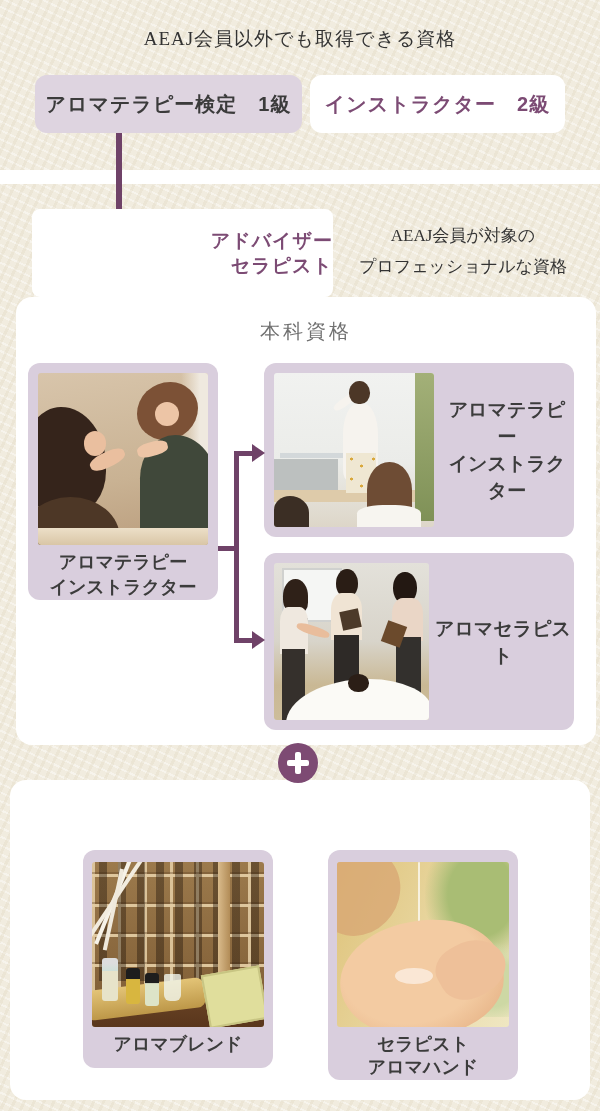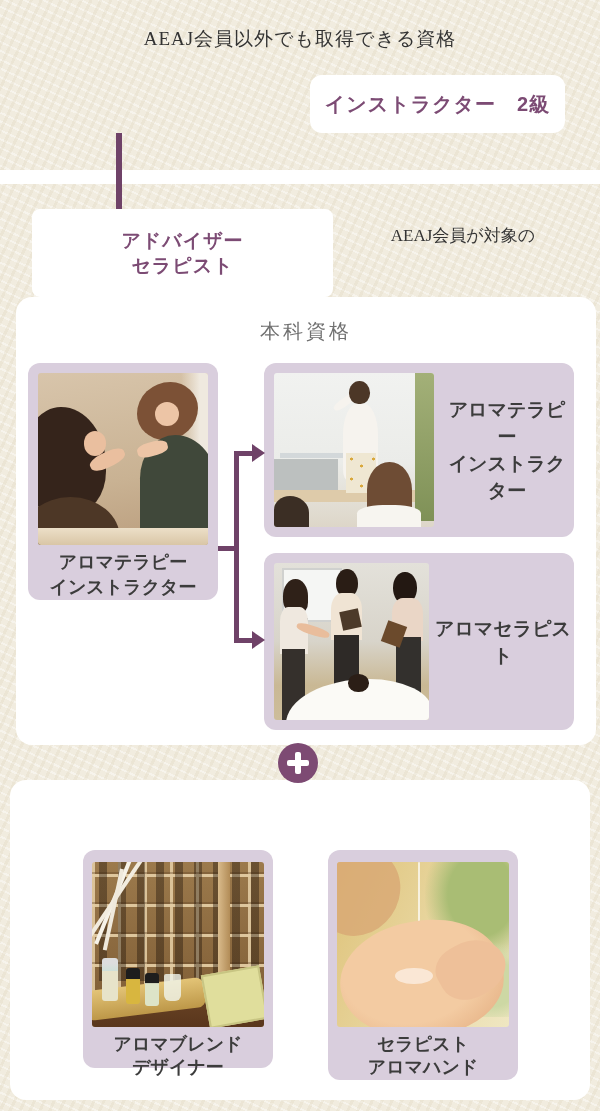--- a/index.html
+++ b/index.html
@@ -17,21 +17,21 @@
   .top-title{left:0;top:26px;width:600px;text-align:center;
     font-family:"Liberation Serif","DejaVu Serif",serif;font-size:19px;letter-spacing:1px;color:#333;}
   .kentei{height:58px;border-radius:12px;display:flex;align-items:center;justify-content:center;
     font-size:20px;font-weight:bold;letter-spacing:1px;}
   .kentei1{left:35px;top:75px;width:267px;background:#ded4e0;color:#3b3b3b;}
   .kentei2{left:310px;top:75px;width:255px;background:#ffffff;color:#7c4b74;}
   .divider{left:0;top:170px;width:600px;height:14px;background:#ffffff;}
   .vline1{left:116px;top:133px;width:6px;height:212px;background:#6f4268;}
   .vhead1{left:106px;top:344px;width:0;height:0;border-left:13px solid transparent;border-right:13px solid transparent;border-top:15px solid #6f4268;}
   .advisor{left:32px;top:209px;width:301px;height:88px;background:#ffffff;border-radius:8px;z-index:2;
-    display:flex;flex-direction:column;align-items:center;justify-content:center;
+    display:flex;flex-direction:column;align-items:flex-end;justify-content:center;
     font-size:19px;font-weight:bold;color:#7c4b74;line-height:25px;letter-spacing:1px;text-align:center;}
   .side-note{left:333px;top:220px;width:260px;text-align:center;
     font-family:"Liberation Serif","DejaVu Serif",serif;font-size:17px;color:#333;line-height:31px;}
   
   .container{background:#ffffff;border-radius:16px;}
   .c1{left:16px;top:297px;width:580px;height:448px;}
   .c2{left:10px;top:780px;width:580px;height:320px;}
   .section-title{left:0;width:100%;text-align:center;font-size:20px;color:#707070;letter-spacing:3px;}
   .c1-title{top:21px;}
   .c2-title{top:22px;}
@@ -132,35 +132,39 @@
   .pe6{right:2%;bottom:18%;width:40%;height:34%;background:#eec099;border-radius:40% 60% 50% 50%;transform:rotate(-30deg);}
   .pe7{left:34%;bottom:26%;width:22%;height:10%;background:rgba(255,255,255,.55);border-radius:50%;}
 </style>
 </head>
 <body>
 
 <div class="page">
 
   <div class="abs top-title">AEAJ会員以外でも取得できる資格</div>
 
+  <div class="abs kentei kentei1">
+    <span>アロマテラピー検定　1級</span>
+  </div>
   <div class="abs kentei kentei2">
     <span>インストラクター　2級</span>
   </div>
 
   <div class="abs divider"></div>
   <div class="abs vline1"></div>
   <div class="abs vhead1"></div>
 
   <div class="abs advisor">
     <span>アドバイザー</span>
     <span>セラピスト</span>
   </div>
 
   <div class="abs side-note">
     <div>AEAJ会員が対象の</div>
+    <div>プロフェッショナルな資格</div>
   </div>
 
   <div class="abs container c1">
     <div class="abs section-title c1-title">本科資格</div>
 
     <div class="abs card root-card">
       <div class="ph photo-a">
         <i class="pa1"></i>
           <i class="pa2"></i>
           <i class="pa4"></i>
@@ -244,21 +248,20 @@
           <i class="pd9"></i>
           <i class="pd10"></i>
           <i class="pd11"></i>
           <i class="pd3"></i>
           <i class="pd4"></i>
           <i class="pd5"></i>
           <i class="pd12"></i>
       </div>
       <div class="abs card-label senka-label">
         <div>アロマブレンド</div>
-        <div>デザイナー</div>
       </div>
     </div>
 
     <div class="abs card sbox2">
       <div class="ph photo-e">
         <i class="pe1"></i>
           <i class="pe2"></i>
           <i class="pe3"></i>
           <i class="pe4"></i>
           <i class="pe5"></i>

